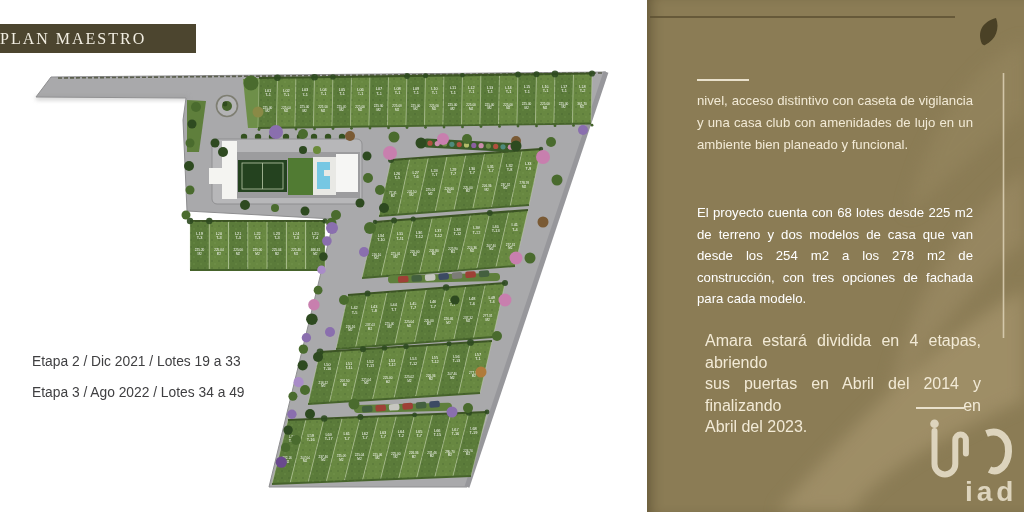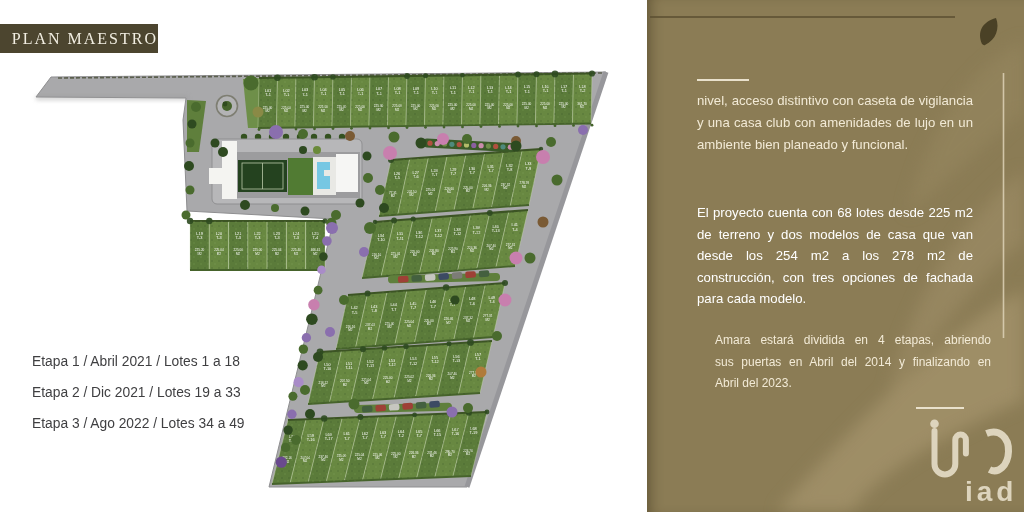--- a/index.html
+++ b/index.html
@@ -543,26 +543,25 @@
 <circle cx="310" cy="414" r="5" fill="#2e4a20"></circle>
 
 <circle cx="296" cy="440" r="5" fill="#4a6b2e"></circle>
 
 <circle cx="332" cy="228" r="6" fill="#8a6fae"></circle>
 
 <circle cx="186" cy="215" r="4.5" fill="#4a6b2e"></circle>
 </svg>
 </div>
 
-<div style="position:absolute;left:0;top:24px;width:158px;height:29px;background:#4c452f;color:#f2eee2;
-font-family:'Liberation Serif',serif;font-size:16px;letter-spacing:2px;line-height:29px;text-align:right;">PLAN&nbsp;MAESTRO</div>
+<div style="position:absolute;left:0;top:24px;width:196px;height:29px;background:#4c452f;color:#f2eee2;
+font-family:'Liberation Serif',serif;font-size:16px;letter-spacing:2px;line-height:29px;text-align:left;">PLAN&nbsp;MAESTRO</div>
 
 <div style="position:absolute;left:32px;top:354px;color:#3f3f41;font-size:13.8px;">
 
-<div style="height:31px">Etapa 1 / Abril 2021 / Lotes 1 a 18</div>
 
 <div style="height:31px">Etapa 2 / Dic 2021 / Lotes 19 a 33</div>
 
 <div style="height:31px">Etapa 3 / Ago 2022 / Lotes 34 a 49</div>
 
 </div>
 
 <div style="position:absolute;left:647px;top:0;width:377px;height:512px;background:#8b7c55;box-shadow:inset 10px 0 14px -8px rgba(40,30,10,0.45);">
 <svg width="377" height="512" viewBox="0 0 377 512" style="position:absolute;left:0;top:0">
 
@@ -598,19 +597,19 @@
 </div>
 
 <div style="position:absolute;left:50px;top:202px;width:276px;color:#ffffff;font-size:13.2px;line-height:21.6px;">
 <div class="jline">El proyecto cuenta con 68 lotes desde 225 m2</div>
 <div class="jline">de terreno y dos modelos de casa que van</div>
 <div class="jline">desde los 254 m2 a los 278 m2 de</div>
 <div class="jline">construcción, con tres opciones de fachada</div>
 <div>para cada modelo.</div>
 </div>
 
-<div style="position:absolute;left:68px;top:330px;width:276px;color:#f2ead6;font-size:12px;line-height:21.6px;">
+<div style="position:absolute;left:58px;top:330px;width:276px;color:#f2ead6;font-size:16px;line-height:21.6px;">
 <div class="jline">Amara estará dividida en 4 etapas, abriendo</div>
 <div class="jline">sus puertas en Abril del 2014 y finalizando en</div>
 <div>Abril del 2023.</div>
 </div>
 </div>
 
 </div>
 </body></html>

